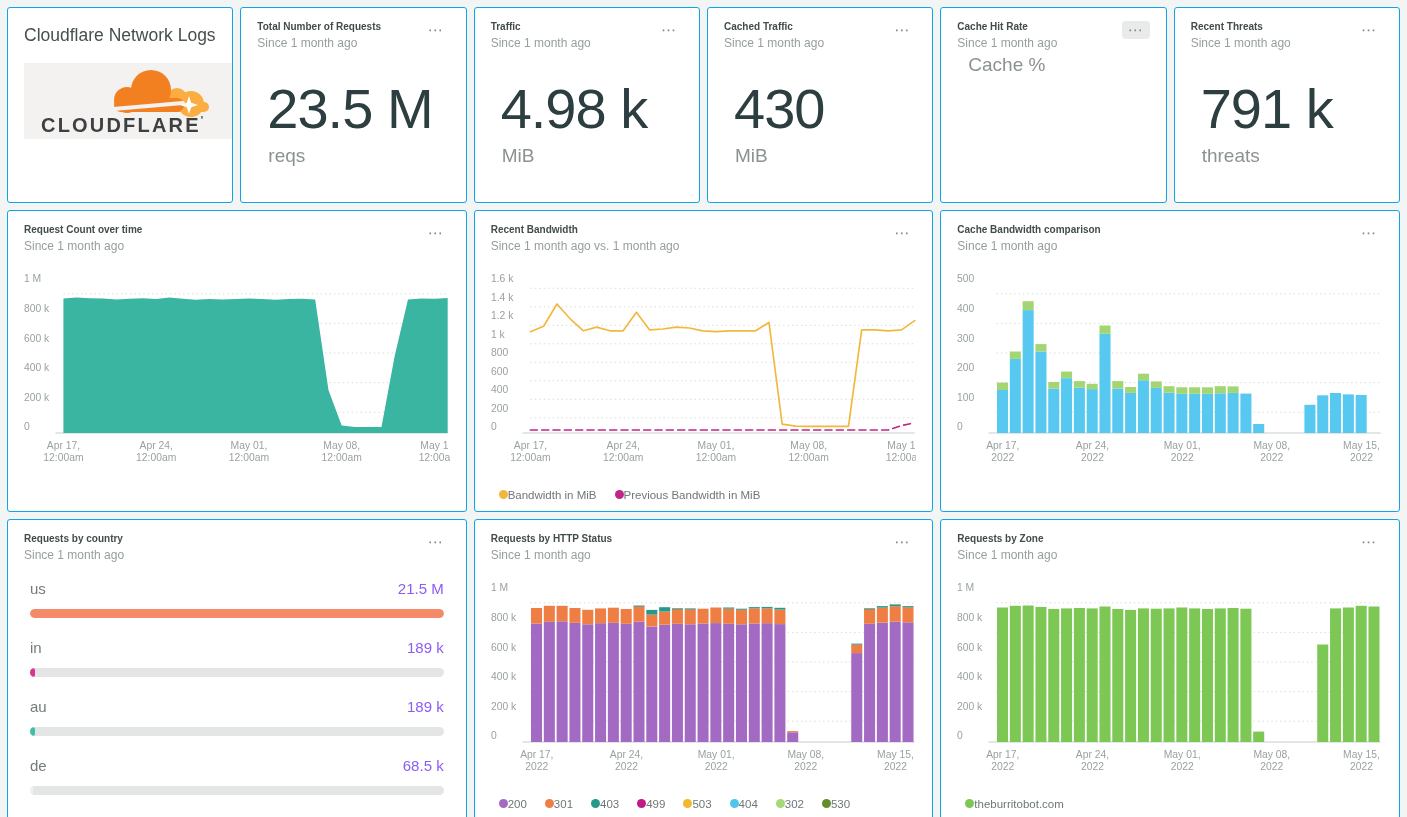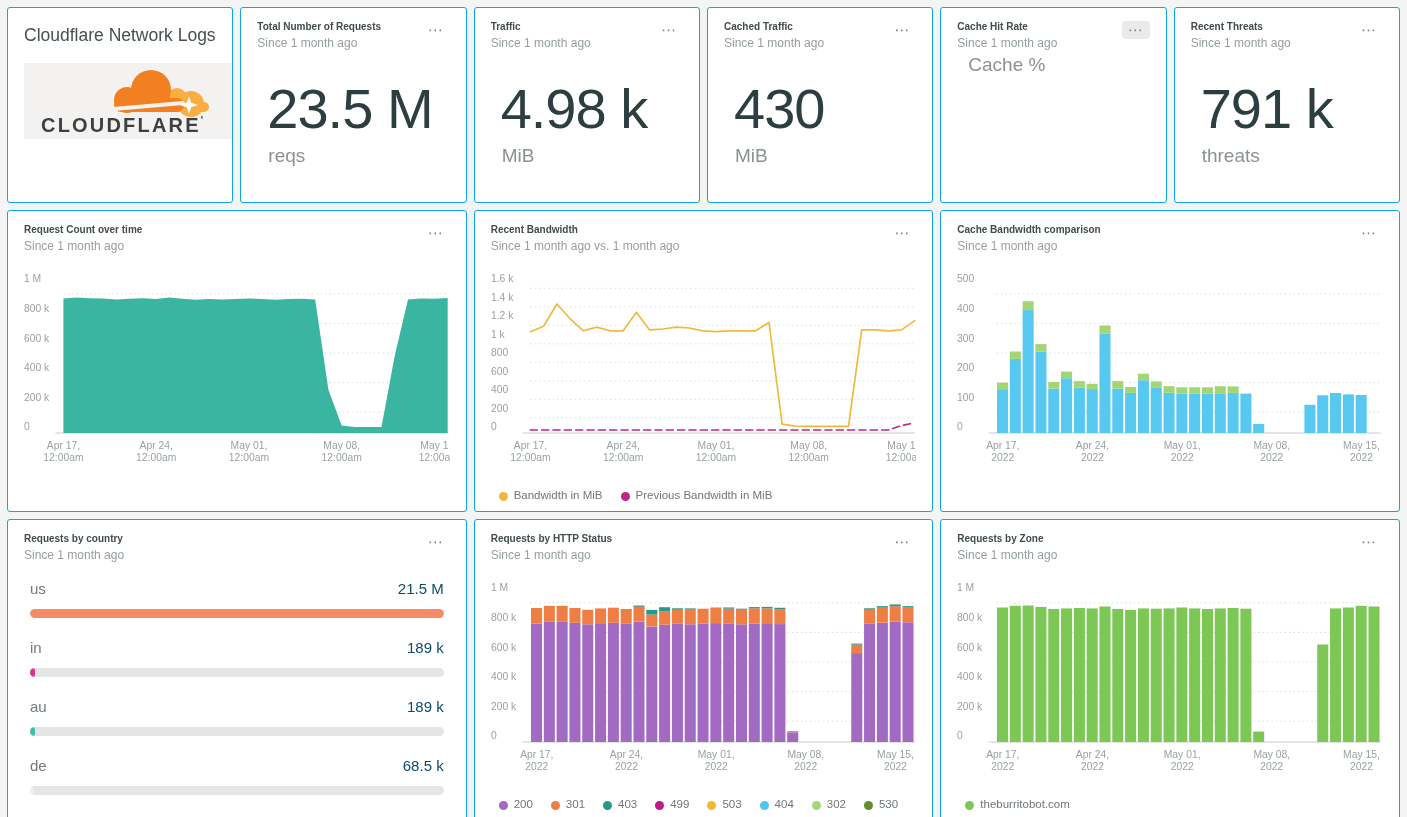--- a/index.html
+++ b/index.html
@@ -19,28 +19,28 @@
   .stat-value { font-size:56px; color:#2c3e40; margin:26px 0 2px 10px; letter-spacing:-1px; }
   .stat-unit { font-size:19px; color:#8b9292; margin-left:11px; margin-top:4px; }
   .big-title { font-size:17.5px; color:#474f4f; line-height:1.6; font-weight:400; }
   .logo-box { margin-top:14px; width:216px; height:76px; background:#f3f2f1;
     display:flex; align-items:center; justify-content:center; }
   svg.chart { display:block; width:100%; height:222px; margin-top:10px; }
   .ax { font-size:10.5px; fill:#9aa1a1; font-family:"Liberation Sans",sans-serif; }
   .grid-line { stroke:#d9dddd; stroke-width:1; stroke-dasharray:1.5 3; }
   .axis-line { stroke:#dadede; stroke-width:1.5; }
   .legend { display:flex; gap:18px; margin:4px 0 0 8px; flex-wrap:wrap; }
-  .li { display:flex; align-items:flex-end; gap:6px; font-size:11.5px; color:#6f7777; cursor:pointer; }
+  .li { display:flex; align-items:center; font-size:11.5px; color:#6f7777; cursor:pointer; }
   .ldot { width:9px; height:9px; border-radius:50%; display:inline-block; }
   
   .c-rows { margin-top:18px; }
   .c-row { margin:0 6px 21px 6px; }
   .c-line { display:flex; justify-content:space-between; align-items:baseline; margin-bottom:12px; }
   .c-label { font-size:15px; color:#737b7b; }
-  .c-value { font-size:15px; color:#0c4a6e; }
+  .c-value { font-size:15px; color:#8b5cf6; }
   .c-track { height:9px; background:#e4e6e6; border-radius:5px; overflow:hidden; }
   .c-fill { height:100%; border-radius:5px; }
   .cf-word { font-weight:bold; fill:#3f4041; font-size:20px; letter-spacing:2.2px;
     font-family:"Liberation Sans",sans-serif; }
 </style>
 </head>
 <body>
 
 <div class="grid">
 

